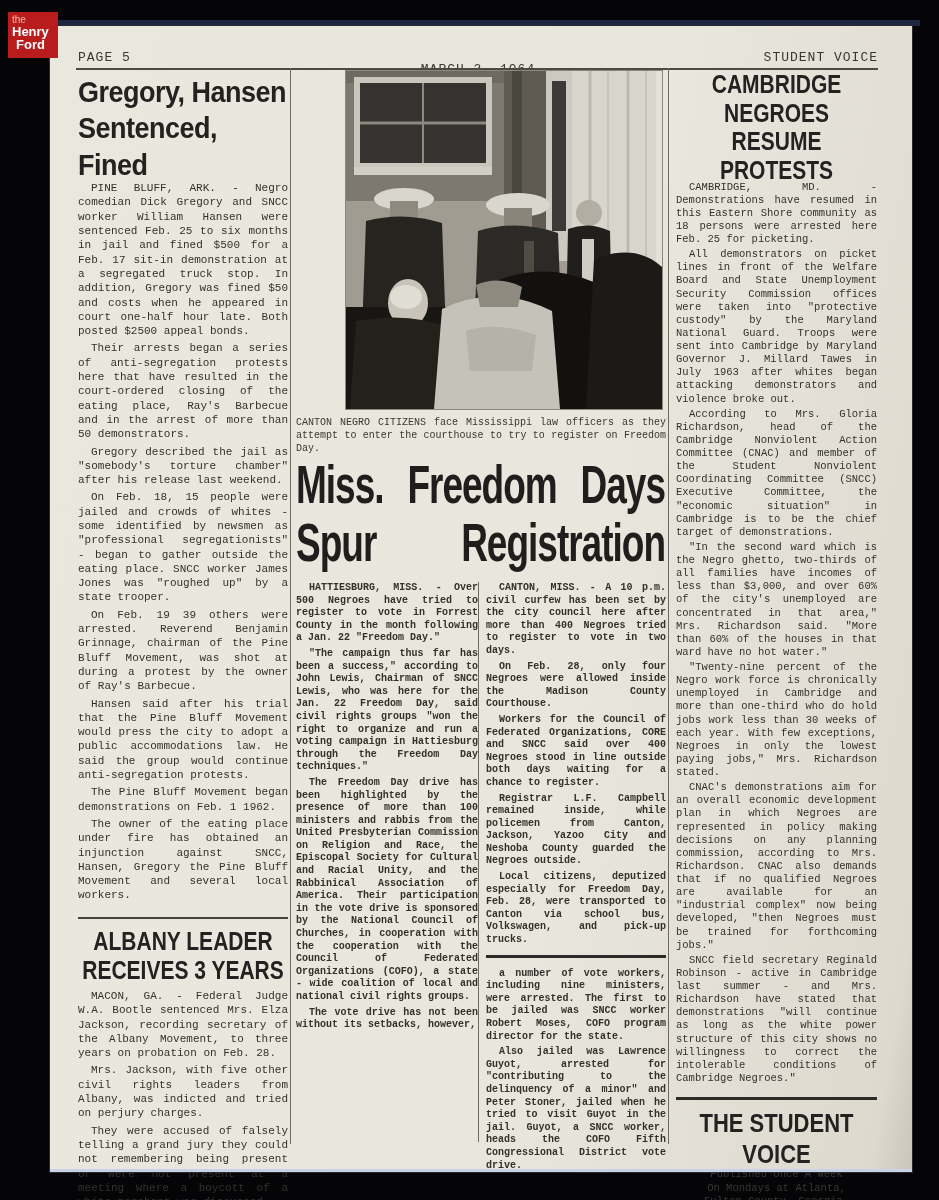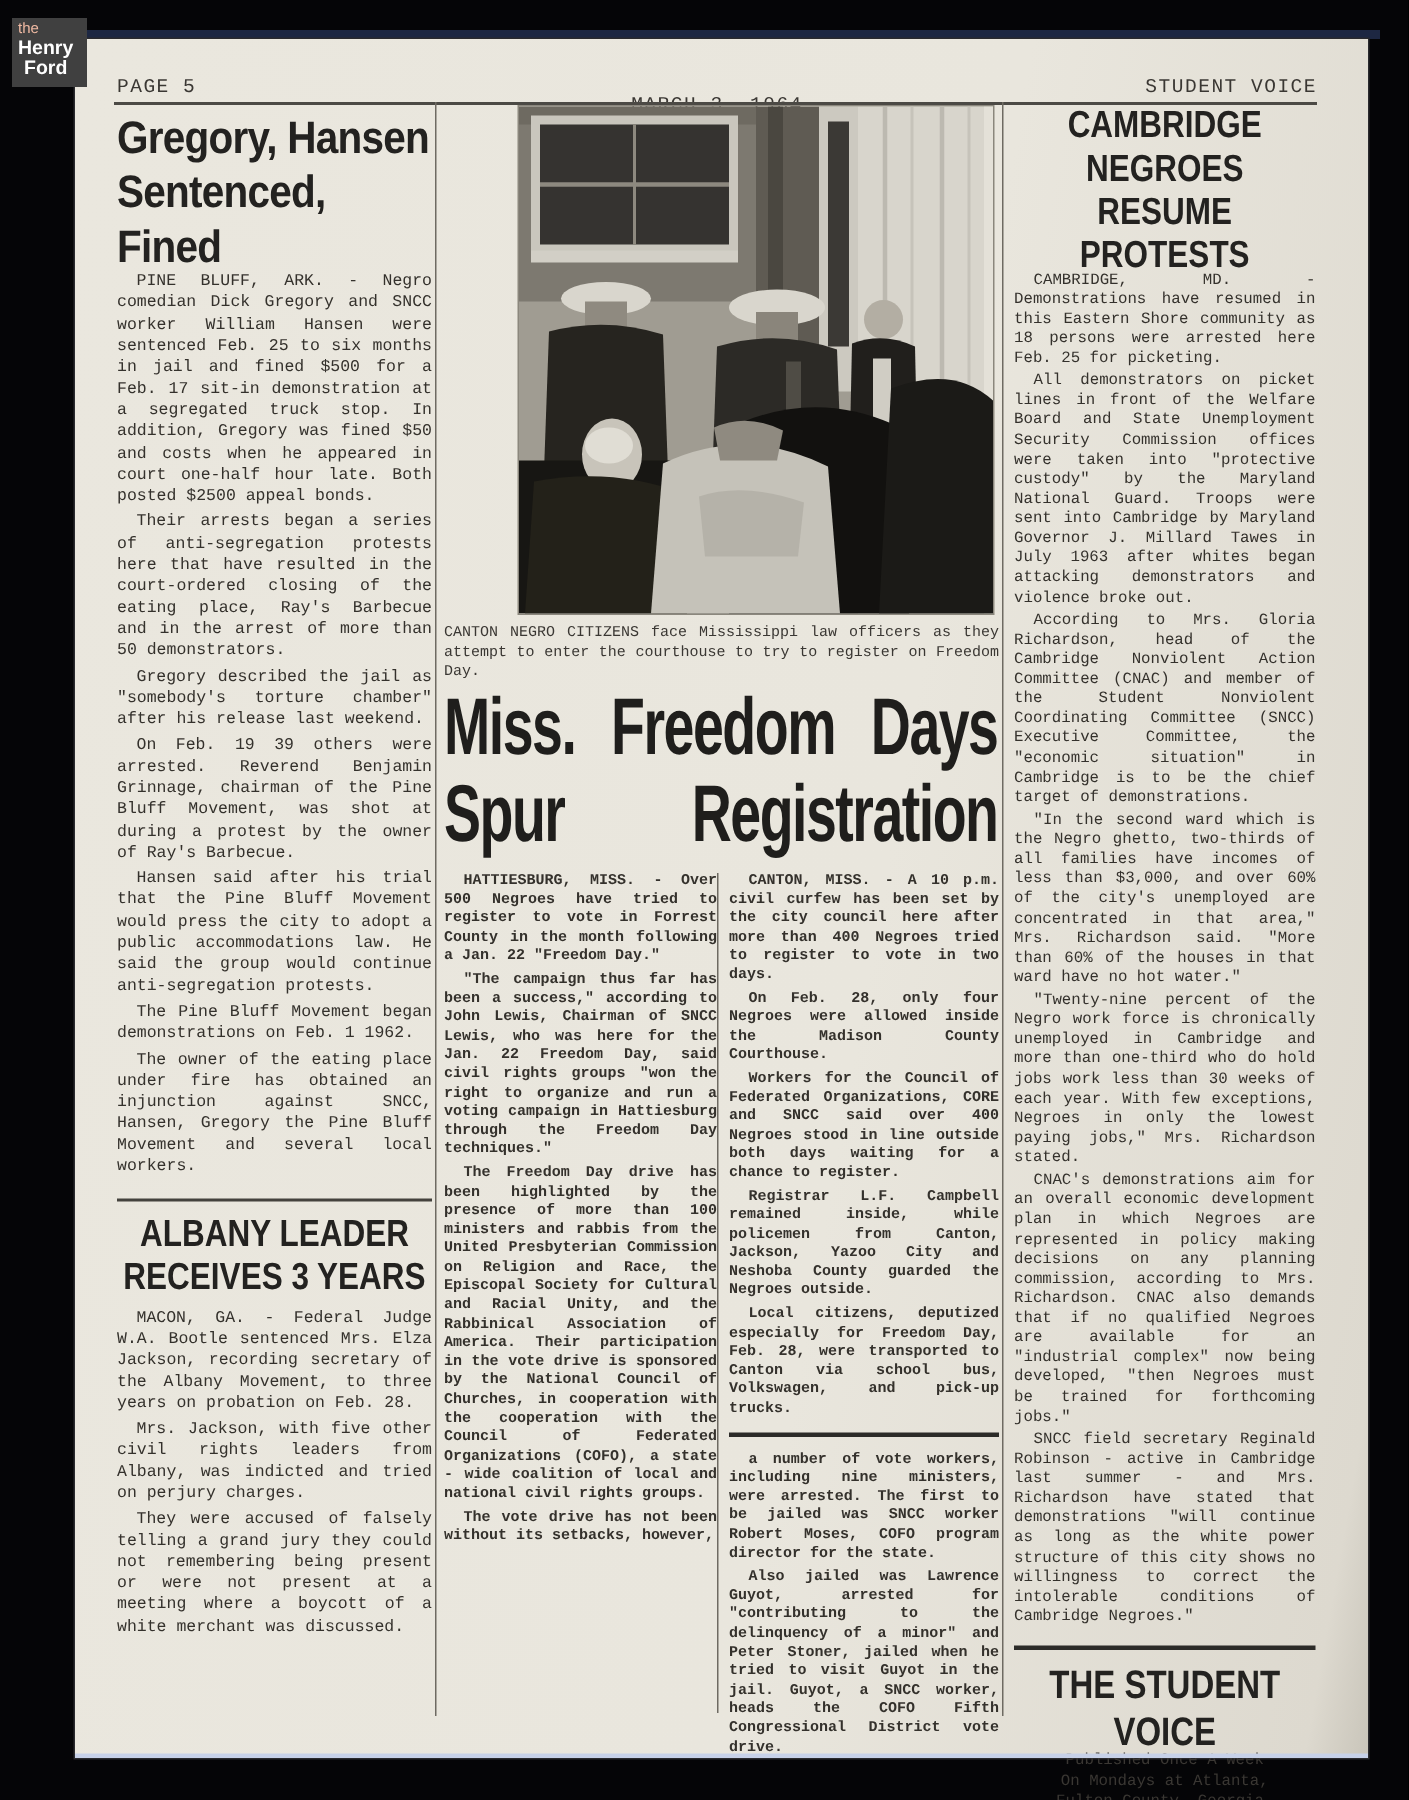--- a/index.html
+++ b/index.html
@@ -5,21 +5,21 @@
   html,body{margin:0;padding:0;background:#000;}
   .stage{position:relative;width:939px;height:1200px;background:#050507;overflow:hidden;
          font-family:"Liberation Mono","DejaVu Sans Mono",monospace;}
   .navy-strip{position:absolute;left:40px;top:20px;width:880px;height:6px;background:#1d2742;}
   .page{position:absolute;left:50px;top:26px;width:862px;height:1146px;
         background:linear-gradient(100deg,#eae7de 0%,#e9e6dd 60%,#ddd9cf 96%,#c9c5ba 100%);
         box-shadow:0 0 0 1px #2a2a2e;}
   .page-bottom-line{position:absolute;left:0;top:1143px;width:100%;height:3px;background:#c7d1e8;}
 
   
-  .hf-logo{position:absolute;left:8px;top:12px;width:50px;height:46px;background:#404040;
+  .hf-logo{position:absolute;left:8px;top:12px;width:50px;height:46px;background:#b91c1c;
            z-index:5;font-family:"Liberation Sans",sans-serif;line-height:1;padding:3px 0 0 4px;box-sizing:border-box;}
   .hf-the{color:#efb9a2;font-size:10px;display:block;}
   .hf-big{color:#fff;font-weight:bold;font-size:13px;display:block;letter-spacing:0;}
   .hf-big.f2{margin-left:4px;}
 
   
   .hdr{position:absolute;top:24px;left:28px;right:34px;font-size:13px;color:#3a3733;}
   .hdr .l{position:absolute;left:0;top:0;letter-spacing:1px;}
   .hdr .c{position:absolute;left:0;right:0;text-align:center;top:0;letter-spacing:1px;margin-top:12px;}
   .hdr .r{position:absolute;right:0;top:0;letter-spacing:1px;margin-left:44px;}
@@ -88,20 +88,21 @@
 
     <div class="col col-left">
       <h1 class="head-big2">
         <div>Gregory, Hansen</div>
         <div>Sentenced, Fined</div>
       </h1>
       <div>
           <p class="para">PINE BLUFF, ARK. - Negro comedian Dick Gregory and SNCC worker William Hansen were sentenced Feb. 25 to six months in jail and fined $500 for a Feb. 17 sit-in demonstration at a segregated truck stop. In addition, Gregory was fined $50 and costs when he appeared in court one-half hour late. Both posted $2500 appeal bonds.</p>
           <p class="para">Their arrests began a series of anti-segregation protests here that have resulted in the court-ordered closing of the eating place, Ray's Barbecue and in the arrest of more than 50 demonstrators.</p>
           <p class="para">Gregory described the jail as "somebody's torture chamber" after his release last weekend.</p>
+          <p class="para">On Feb. 18, 15 people were jailed and crowds of whites - some identified by newsmen as "professional segregationists" - began to gather outside the eating place. SNCC worker James Jones was "roughed up" by a state trooper.</p>
           <p class="para">On Feb. 19 39 others were arrested. Reverend Benjamin Grinnage, chairman of the Pine Bluff Movement, was shot at during a protest by the owner of Ray's Barbecue.</p>
           <p class="para">Hansen said after his trial that the Pine Bluff Movement would press the city to adopt a public accommodations law. He said the group would continue anti-segregation protests.</p>
           <p class="para">The Pine Bluff Movement began demonstrations on Feb. 1 1962.</p>
           <p class="para">The owner of the eating place under fire has obtained an injunction against SNCC, Hansen, Gregory the Pine Bluff Movement and several local workers.</p>
         </div>
 
       <div class="sect-rule"></div>
 
       <h2 class="head-center">
         <div>ALBANY LEADER</div>

